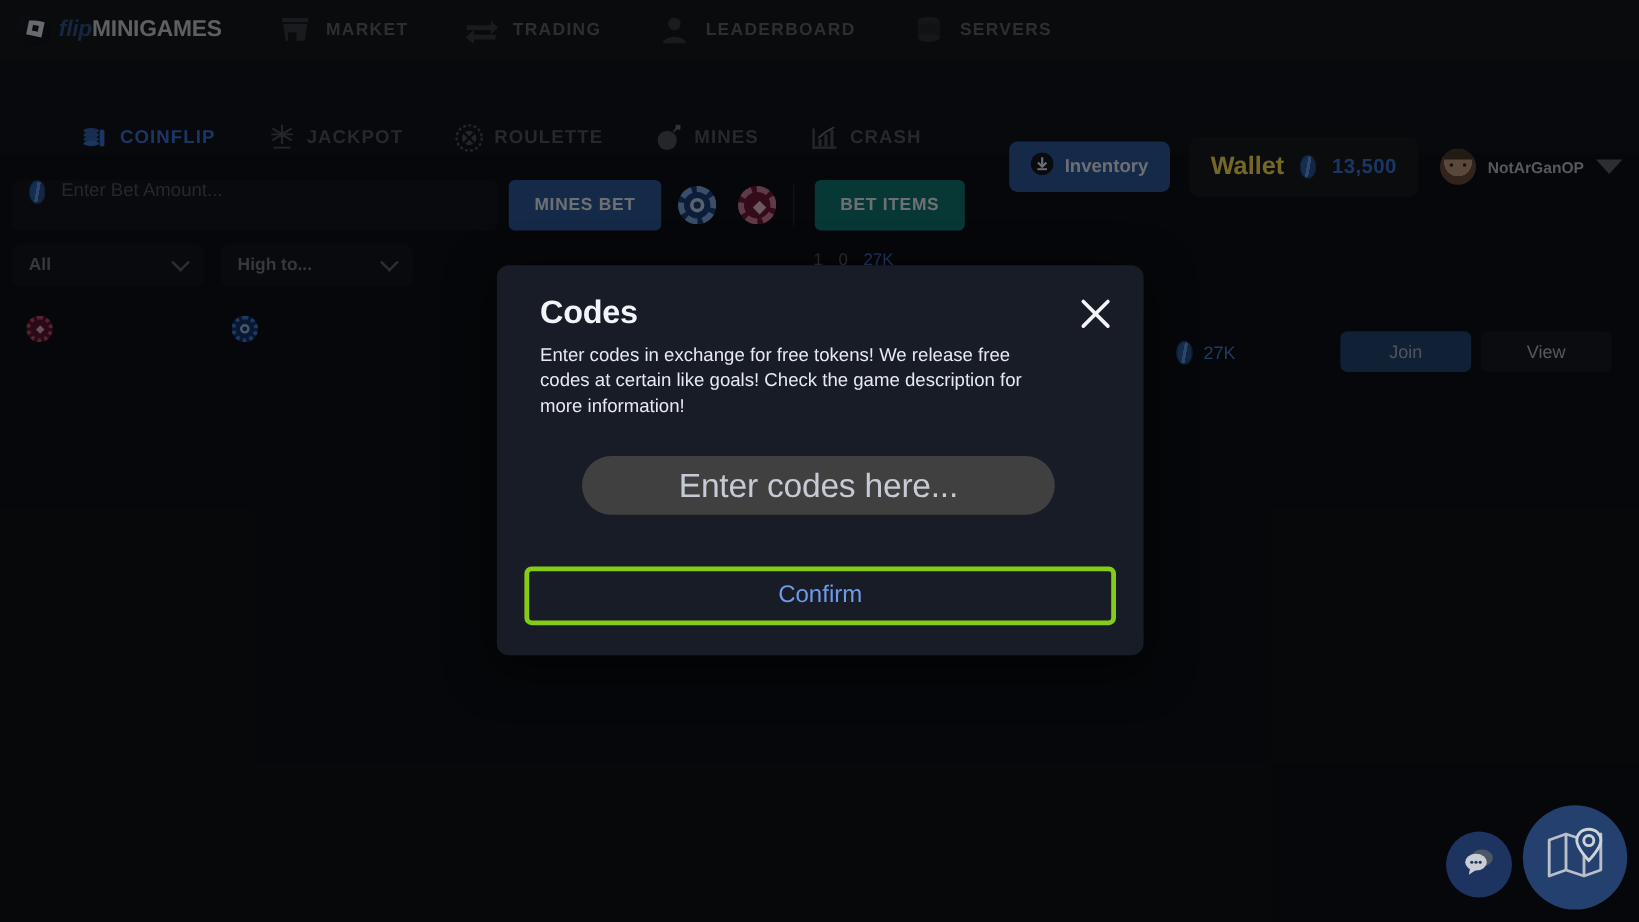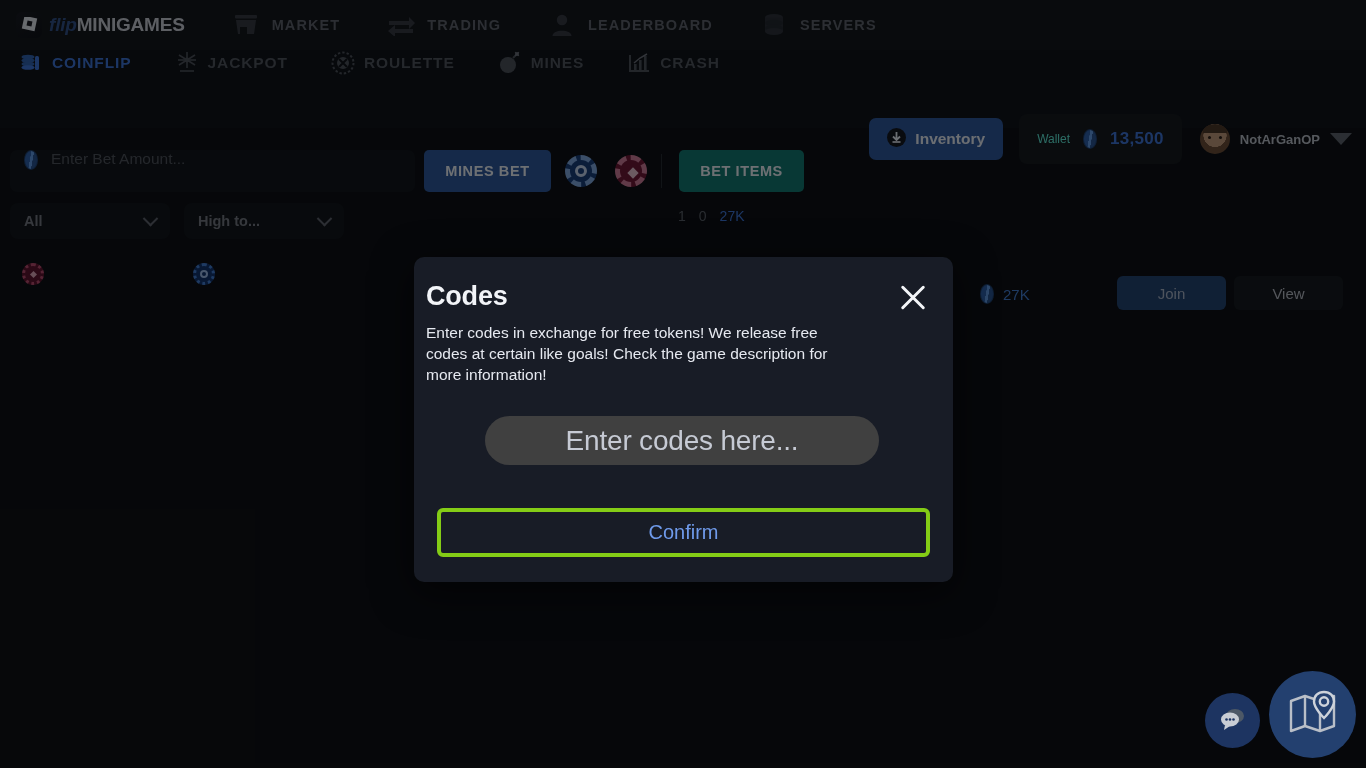--- a/index.html
+++ b/index.html
@@ -36,21 +36,21 @@
   .navitem .ico { width: 30px; height: 28px; display:flex; align-items:center; justify-content:center; margin-right: 11px; opacity: .62; }
   .navitem .lbl {
     font-size: 14.5px; font-weight: 700; letter-spacing: 1.1px;
     color: #5d6168;
   }
 
   
   .subbar {
     position: absolute; top: 50px; left: 0; width: 1366px; height: 78px;
     background: #0c0e12;
-    display: flex; align-items: flex-start;
+    display: flex; align-items: flex-end; padding-left: 48px;
   }
   .game {
     display: flex; align-items: center; margin-left: 18px; margin-right: 24px;
   }
   .game .gico { width: 26px; height: 26px; margin-right: 8px; display:flex; align-items:center; justify-content:center; }
   .game .glbl { font-size: 15.5px; font-weight: 700; letter-spacing: .9px; color: #4e525a; }
   .game.active .glbl { color: #3b72d6; }
 
   .topright { position: absolute; right: 14px; top: 50px; height: 78px; display: flex; align-items: center; }
   .inv-btn {
@@ -58,21 +58,21 @@
     background: #2c5599; border-radius: 7px;
     height: 42px; padding: 0 18px;
     color: #e9edf4; font-size: 15.5px; font-weight: 700;
     cursor: pointer;
   }
   .wallet-box {
     display:flex; align-items:center; gap: 13px;
     background: #121418; border-radius: 8px;
     height: 50px; padding: 0 18px; margin-left: 16px;
   }
-  .wallet-lbl { color: #5eead4; font-size: 12px; font-weight: 400; }
+  .wallet-lbl { color: #fde047; font-size: 21px; font-weight: 700; }
   .wallet-amt { color: #3b72d6; font-size: 17px; font-weight: 700; letter-spacing:.3px; }
   .user-box { display:flex; align-items:center; gap: 10px; margin-left: 18px; cursor:pointer; }
   .avatar {
     width: 30px; height: 30px; border-radius: 50%;
     background: radial-gradient(circle at 50% 38%, #c49a78 0 48%, #6b4a32 49% 100%);
     position: relative; overflow: hidden;
   }
   .avatar::before {
     content:""; position:absolute; left:3px; right:3px; top:0; height:9px;
     background:#4a3322; border-radius: 50% 50% 0 0 / 80% 80% 0 0;
@@ -155,22 +155,21 @@
     display:flex;align-items:center;justify-content:center;
     color:#b6bac2; font-size:15px; cursor:pointer;
   }
 
   
   .overlay { position:absolute; inset:0; background: rgba(4,5,7,0.55); }
   .modal {
     position:absolute; left:414px; top:221px; width:539px; height:325px;
     background:#181c26; border-radius:10px;
     box-shadow: 0 10px 40px rgba(0,0,0,.6);
-    padding: 24px 12px;
-    margin-top: 36px;
+    padding: 24px 36px;
   }
   .modal-title { color:#f2f4f8; font-size:27px; font-weight:800; letter-spacing:-.2px; }
   .modal-desc {
     margin-top: 10px; width: 420px;
     color:#e6e9f0; font-size:15.5px; line-height:21px;
   }
   .close-x {
     position:absolute; right:22px; top:22px; width:36px; height:36px;
     cursor:pointer;
   }

